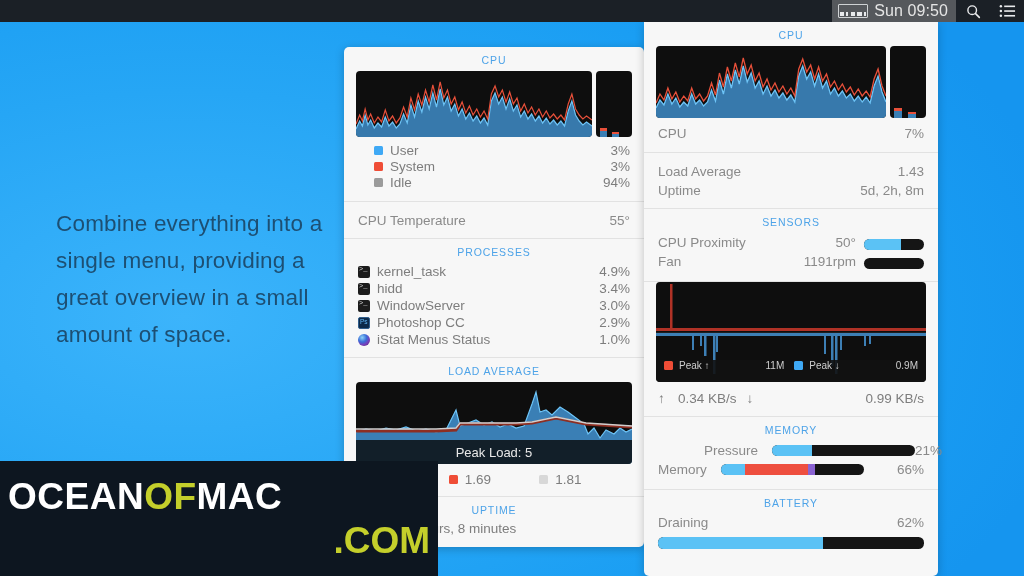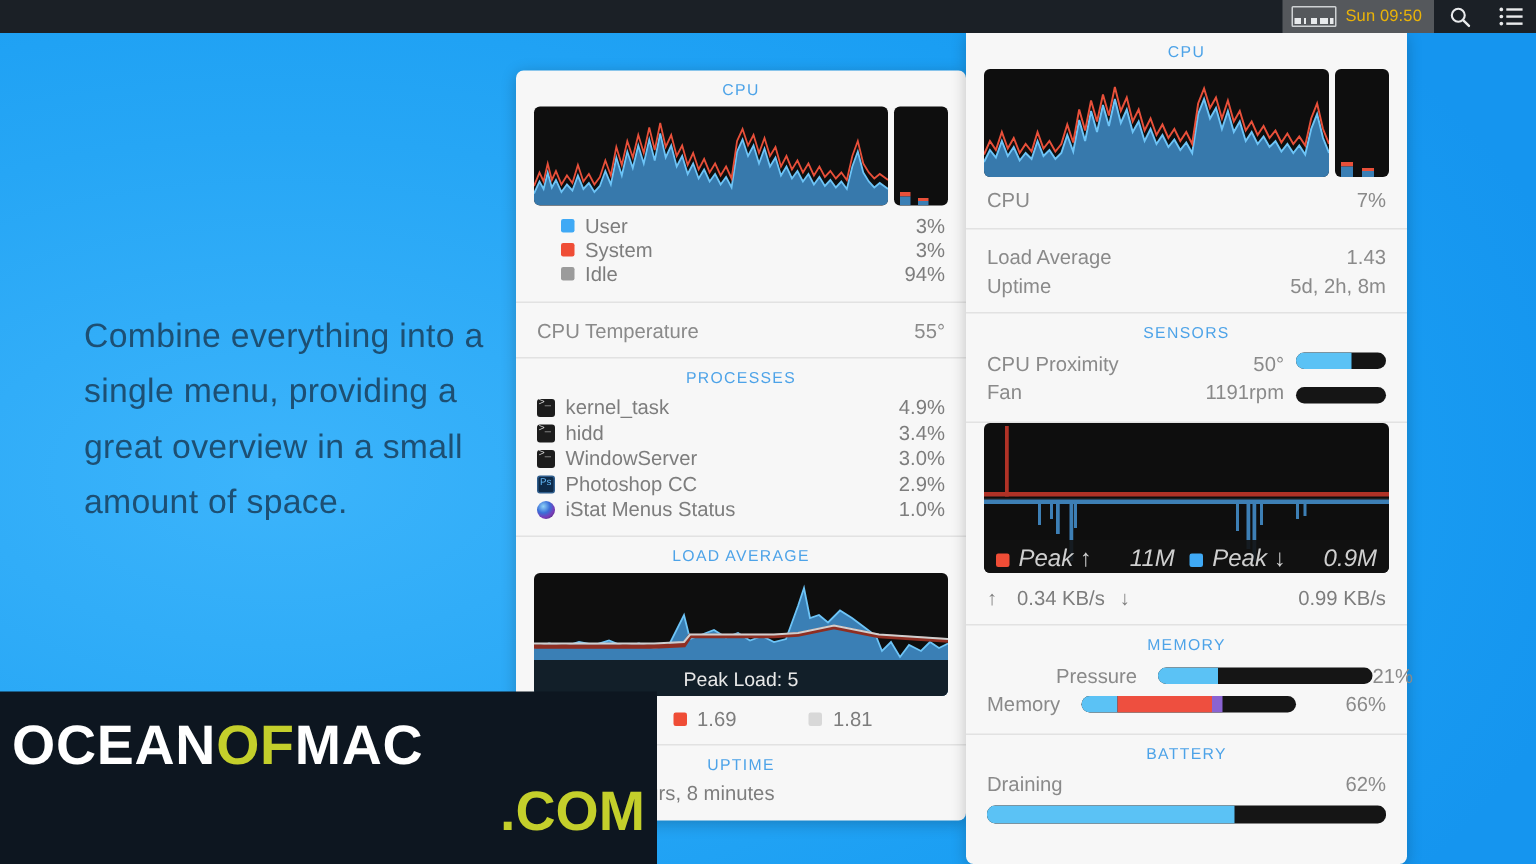--- a/index.html
+++ b/index.html
@@ -33,21 +33,21 @@
   }
   .mb-graph::after{
     content:""; position:absolute; left:1px; bottom:1px; right:1px; height:4px;
     background:
       linear-gradient(to right,#e8eaec 0 4px, transparent 4px 6px,
                       #e8eaec 6px 8px, transparent 8px 11px,
                       #e8eaec 11px 15px, transparent 15px 17px,
                       #e8eaec 17px 22px, transparent 22px 24px,
                       #e8eaec 24px 28px);
   }
-  .mb-time{ color:#eab308; font-size:11px; letter-spacing:.1px; }
+  .mb-time{ color:#e5e5e5; font-size:16px; letter-spacing:.1px; }
   .mb-icon{ width:34px; height:22px; display:flex; align-items:center; justify-content:center; }
   .mb-icon svg{ display:block; }
 
   
   .promo{
     position:absolute; left:56px; top:205px; width:280px;
     font-size:22.5px; line-height:37px; color:#1d4f73; letter-spacing:.2px;
     z-index:5;
   }
 
@@ -347,21 +347,21 @@
     <span class="val">5d, 2h, 8m</span>
   </div>
 
   <div style="height:10px"></div>
   <div class="divider"></div>
 
   <div class="sec-title">SENSORS</div>
 
   <div class="row" style="height:19px;">
     <span>CPU Proximity</span>
-    <span style="display:flex; align-items:flex-start; gap:8px;">
+    <span style="display:flex; align-items:flex-end; gap:8px;">
       <span class="val">50°</span>
       <span class="bar" style="width:60px;">
         <span class="bar-seg" style="width:62%; background:#5bc2f5;"></span>
       </span>
     </span>
   </div>
   <div class="row" style="height:19px;">
     <span>Fan</span>
     <span style="display:flex; align-items:flex-end; gap:8px;">
       <span class="val">1191rpm</span>
@@ -390,21 +390,21 @@
           <rect x="60" y="54" width="2" height="16"></rect>
           <rect x="168" y="54" width="2" height="18"></rect>
           <rect x="175" y="54" width="2.5" height="30"></rect>
           <rect x="179" y="54" width="2.5" height="38"></rect>
           <rect x="184" y="54" width="2" height="14"></rect>
           <rect x="208" y="54" width="2" height="10"></rect>
           <rect x="213" y="54" width="2" height="8"></rect>
         </g>
       </svg>
       <div style="position:absolute; left:0; right:0; bottom:0; height:22px; background:rgba(18,18,18,.9);
-                  display:flex; align-items:flex-end; padding:0 8px; font-size:16px; color:#cfcfcf;font-style:italic;">
+                  display:flex; align-items:flex-start; padding:0 8px; font-size:10px; color:#cfcfcf;">
         <span style="display:flex; align-items:center; gap:6px;">
           <span class="swatch" style="background:#ef4d36"></span>
           <span>Peak ↑</span>
         </span>
         <span style="margin-left:auto; margin-right:10px;">11M</span>
         <span style="display:flex; align-items:center; gap:6px;">
           <span class="swatch" style="background:#3fa9f5"></span>
           <span>Peak ↓</span>
         </span>
         <span style="margin-left:auto;">0.9M</span>

